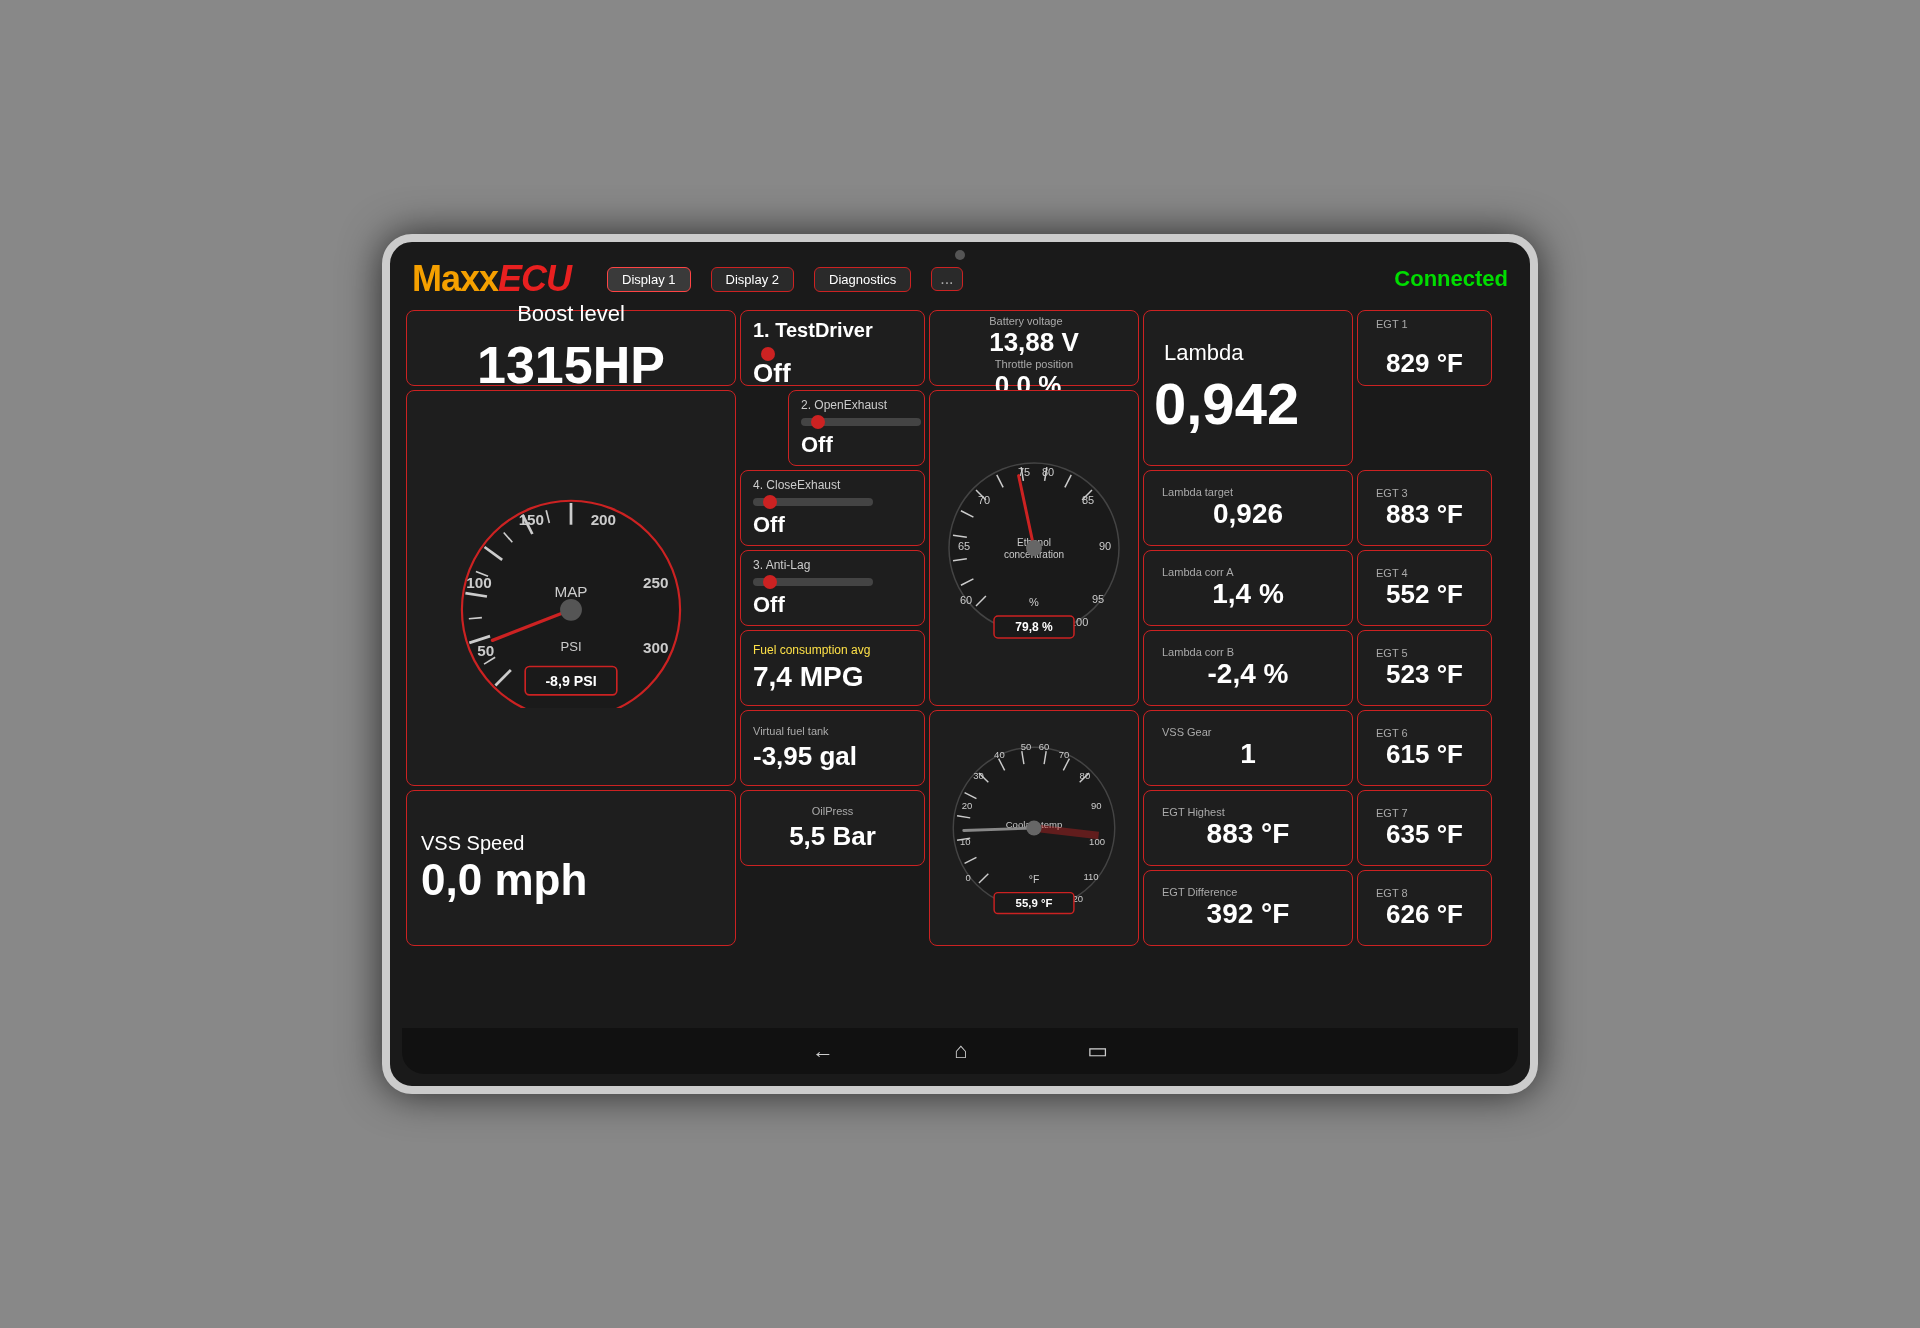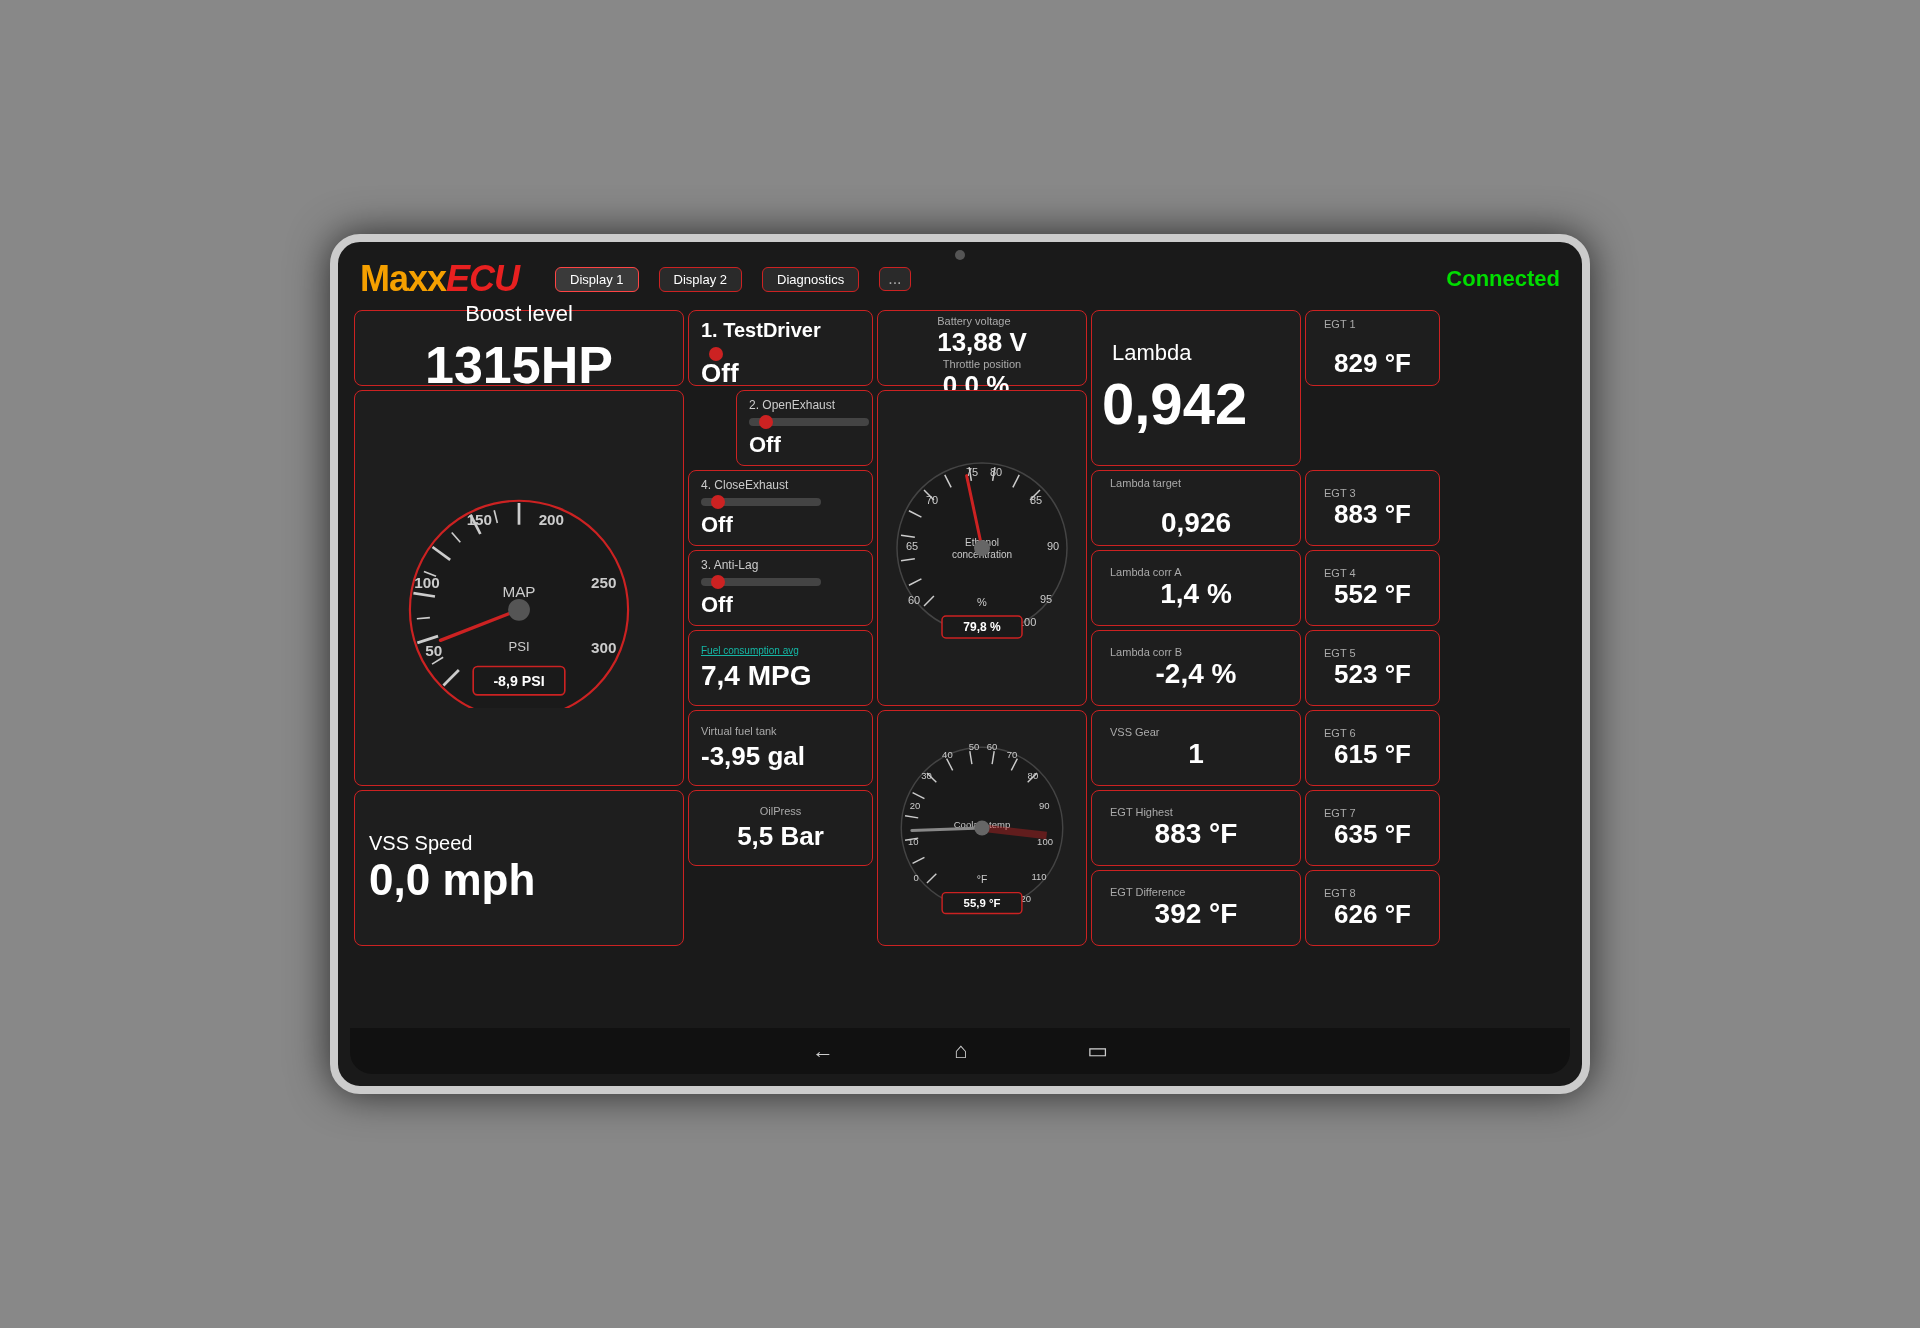--- a/index.html
+++ b/index.html
@@ -5,21 +5,21 @@
     * { box-sizing: border-box; margin: 0; padding: 0; }
     body {
       background: #888;
       display: flex;
       justify-content: center;
       align-items: center;
       min-height: 100vh;
       font-family: Arial, sans-serif;
     }
     .tablet {
-      width: 1260px;
+      width: 1156px;
       height: 860px;
       background: #1a1a1a;
       border-radius: 30px;
       border: 8px solid #ccc;
       box-shadow: 0 0 40px rgba(0,0,0,0.7);
       display: flex;
       flex-direction: column;
       padding: 12px;
       position: relative;
     }
@@ -91,26 +91,25 @@
       border: 1.5px solid #cc2222;
       border-radius: 8px;
       display: flex;
       flex-direction: column;
       justify-content: center;
       align-items: center;
       padding: 6px 10px;
       position: relative;
     }
     .card-label {
-      color: #14b8a6;
-      font-size: 10px;
+      color: #fde047;
+      font-size: 12px;
       position: absolute;
       top: 6px;
       left: 10px;
-      text-decoration: underline;
     }
     
     .boost-card {
       grid-column: 1;
       grid-row: 1;
       align-items: center;
       padding: 8px 14px;
     }
     .boost-title {
       color: #fff;
@@ -482,21 +481,21 @@
         <rect x="58" y="168" width="84" height="22" rx="4" fill="#1a1a1a" stroke="#cc2222" stroke-width="1.5"></rect>
         <text x="100" y="183" fill="#fff" font-size="12" text-anchor="middle" font-weight="bold">55,9 °F</text>
       </svg>
     </div>
 
     <div class="card lambda-card" style="grid-column:4; grid-row:1/3;">
       <div style="color:#fff; font-size:22px; align-self:flex-start; margin-left:10px; margin-bottom:4px;">Lambda</div>
       <div style="color:#fff; font-size:58px; font-weight:bold;">0,942</div>
     </div>
 
-    <div class="card lambda-sub" style="grid-column:4; grid-row:3;justify-content:space-between;">
+    <div class="card lambda-sub" style="grid-column:4; grid-row:3;">
       <div class="sub-label">Lambda target</div>
       <div class="sub-value">0,926</div>
     </div>
 
     <div class="card lambda-sub" style="grid-column:4; grid-row:4;">
       <div class="sub-label">Lambda corr A</div>
       <div class="sub-value">1,4 %</div>
     </div>
 
     <div class="card lambda-sub" style="grid-column:4; grid-row:5;">

